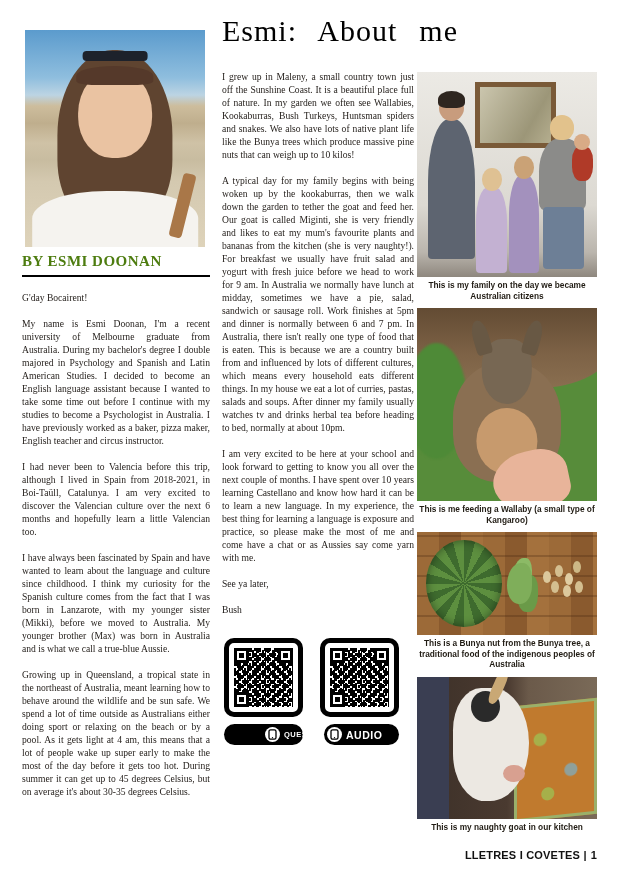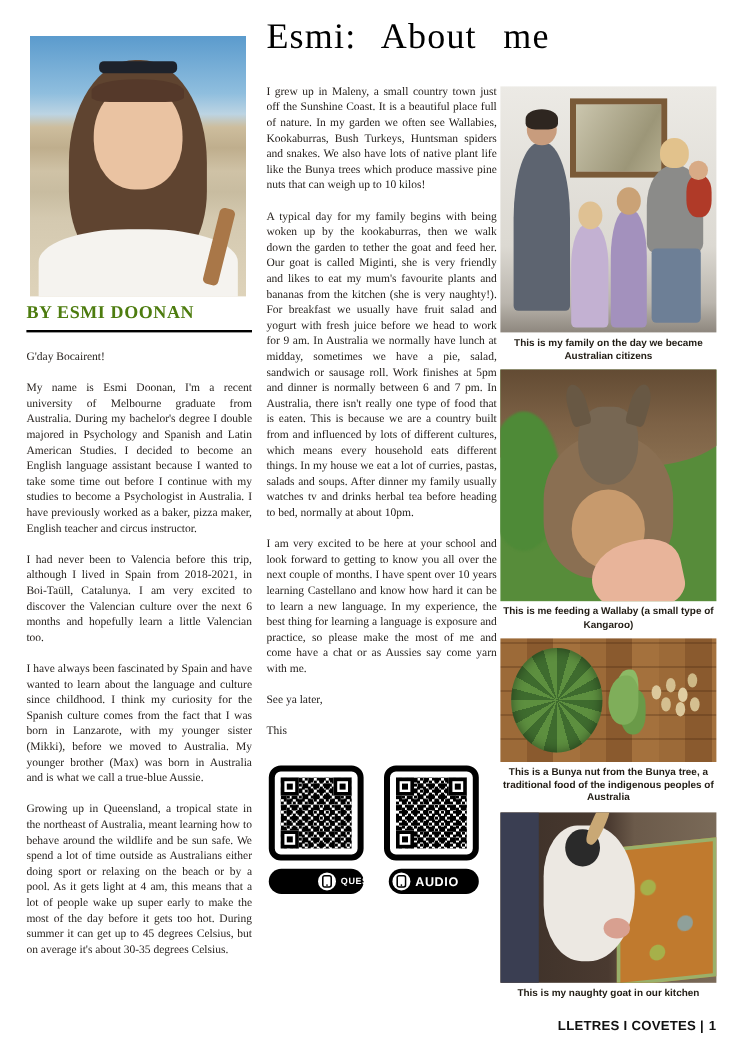--- a/index.html
+++ b/index.html
@@ -198,21 +198,21 @@
     <p class="body">I have always been fascinated by Spain and have wanted to learn about the language and culture since childhood. I think my curiosity for the Spanish culture comes from the fact that I was born in Lanzarote, with my younger sister (Mikki), before we moved to Australia. My younger brother (Max) was born in Australia and is what we call a true-blue Aussie.</p>
     <p class="body">Growing up in Queensland, a tropical state in the northeast of Australia, meant learning how to behave around the wildlife and be sun safe.  We spend a lot of time outside as Australians either doing sport or relaxing on the beach or by a pool. As it gets light at 4 am, this means that a lot of people wake up super early to make the most of the day before it gets too hot. During summer it can get up to 45 degrees Celsius, but on average it's about 30-35 degrees Celsius.</p>
   </div>
 
   <div class="col-mid">
     <h1 class="title">Esmi: About me</h1>
     <p class="body">I grew up in Maleny, a small country town just off the Sunshine Coast. It is a beautiful place full of nature. In my garden we often see Wallabies, Kookaburras, Bush Turkeys, Huntsman spiders and snakes. We also have lots of native plant life like the Bunya trees which produce massive pine nuts that can weigh up to 10 kilos!</p>
     <p class="body">A typical day for my family begins with being woken up by the kookaburras, then we walk down the garden to tether the goat and feed her. Our goat is called Miginti, she is very friendly and likes to eat my mum's favourite plants and bananas from the kitchen (she is very naughty!). For breakfast we usually have fruit salad and yogurt with fresh juice before we head to work for 9 am. In Australia we normally have lunch at midday, sometimes we have a pie, salad, sandwich or sausage roll. Work finishes at 5pm and dinner is normally between 6 and 7 pm. In Australia, there isn't really one type of food that is eaten. This is because we are a country built from and influenced by lots of different cultures, which means every household eats different things. In my house we eat a lot of curries, pastas, salads and soups. After dinner my family usually watches tv and drinks herbal tea before heading to bed, normally at about 10pm.</p>
     <p class="body">I am very excited to be here at your school and look forward to getting to know you all over the next couple of months. I have spent over 10 years learning Castellano and know how hard it can be to learn a new language. In my experience, the best thing for learning a language is exposure and practice, so please make the most of me and come have a chat or as Aussies say come yarn with me.</p>
     <p class="signoff">See ya later,</p>
-    <p class="signature">This</p>
+    <p class="signature">Bush</p>
 
     <div class="qr-row">
       <div class="qr">
         <div class="qr-pattern">
           <div class="finder tl"></div>
           <div class="finder tr"></div>
           <div class="finder bl"></div>
         </div>
       </div>
       <div class="qr">

